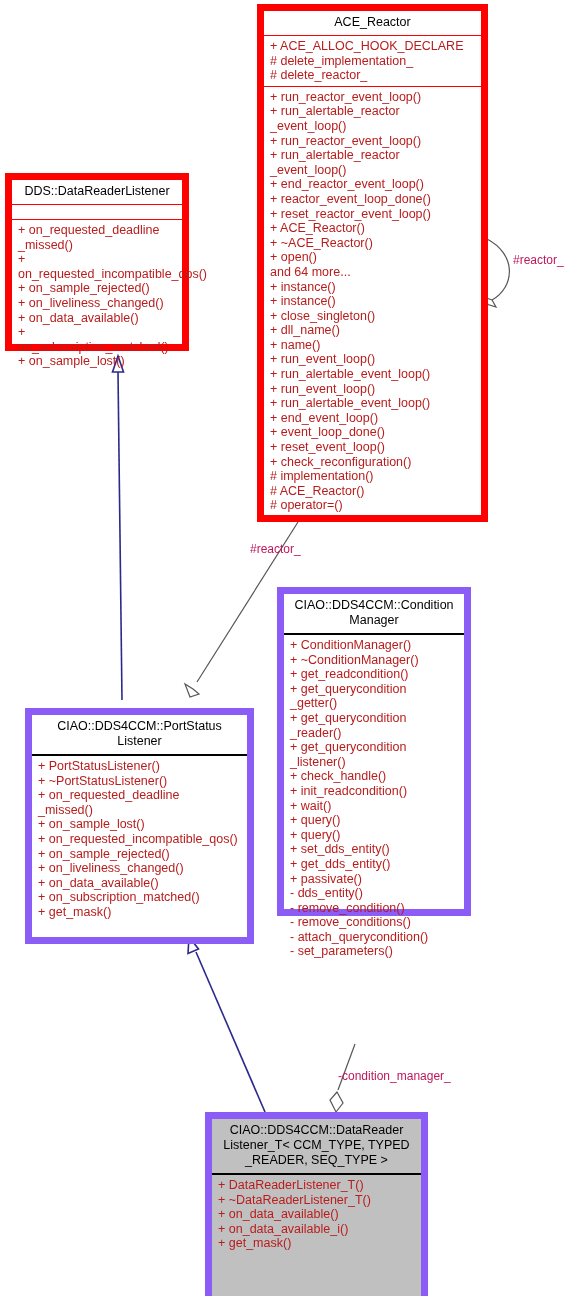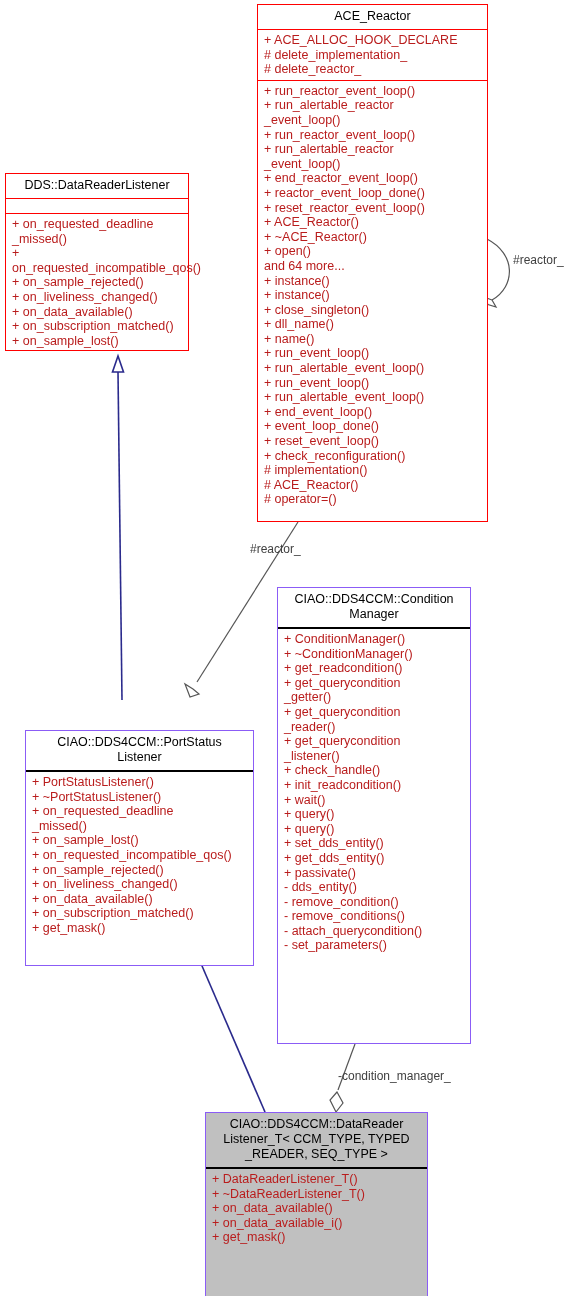--- a/index.html
+++ b/index.html
@@ -21,21 +21,21 @@
     position: absolute;
     left: 0;
     top: 0;
     width: 575px;
     height: 1296px;
     pointer-events: none;
   }
   .uml-box {
     position: absolute;
     box-sizing: border-box;
-    border: 1px solid #8b5cf6;
+    border: 7px solid #8b5cf6;
     background: #ffffff;
   }
   .uml-box.red {
     border-color: #ff0000;
   }
   .uml-box.filled {
     background: #c0c0c0;
   }
   .uml-title {
     text-align: center;
@@ -62,21 +62,21 @@
     box-sizing: border-box;
     white-space: pre-line;
   }
   .uml-section.empty {
     min-height: 14px;
   }
   .edge-label {
     position: absolute;
     font-size: 12px;
     line-height: 14px;
-    color: #404040;
+    color: #be185d;
     white-space: nowrap;
   }
 </style>
 </head>
 <body>
 
 <div id="canvas">
 
   <svg class="edges" viewBox="0 0 575 1296">
 
@@ -152,39 +152,39 @@
     <div class="uml-section">+ on_requested_deadline
 _missed()
 + on_requested_incompatible_qos()
 + on_sample_rejected()
 + on_liveliness_changed()
 + on_data_available()
 + on_subscription_matched()
 + on_sample_lost()</div>
   </div>
 
-  <div class="uml-box" style="left:25px; top:730px; width:229px; height:236px;">
+  <div class="uml-box" style="left:25px; top:708px; width:229px; height:236px;">
     <div class="uml-title">CIAO::DDS4CCM::PortStatus
 Listener</div>
     <div class="uml-sep"></div>
     <div class="uml-sep"></div>
     <div class="uml-section">+ PortStatusListener()
 + ~PortStatusListener()
 + on_requested_deadline
 _missed()
 + on_sample_lost()
 + on_requested_incompatible_qos()
 + on_sample_rejected()
 + on_liveliness_changed()
 + on_data_available()
 + on_subscription_matched()
 + get_mask()</div>
   </div>
 
-  <div class="uml-box" style="left:277px; top:587px; width:194px; height:457px;">
+  <div class="uml-box" style="left:277px; top:587px; width:194px; height:329px;">
     <div class="uml-title">CIAO::DDS4CCM::Condition
 Manager</div>
     <div class="uml-sep"></div>
     <div class="uml-sep"></div>
     <div class="uml-section">+ ConditionManager()
 + ~ConditionManager()
 + get_readcondition()
 + get_querycondition
 _getter()
 + get_querycondition

